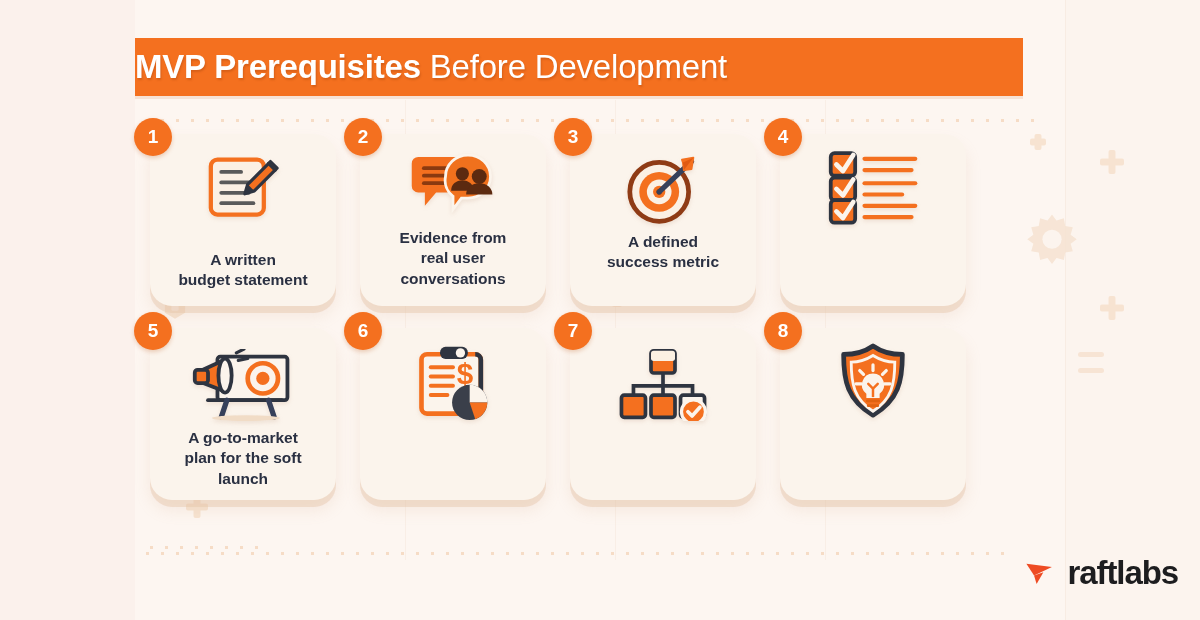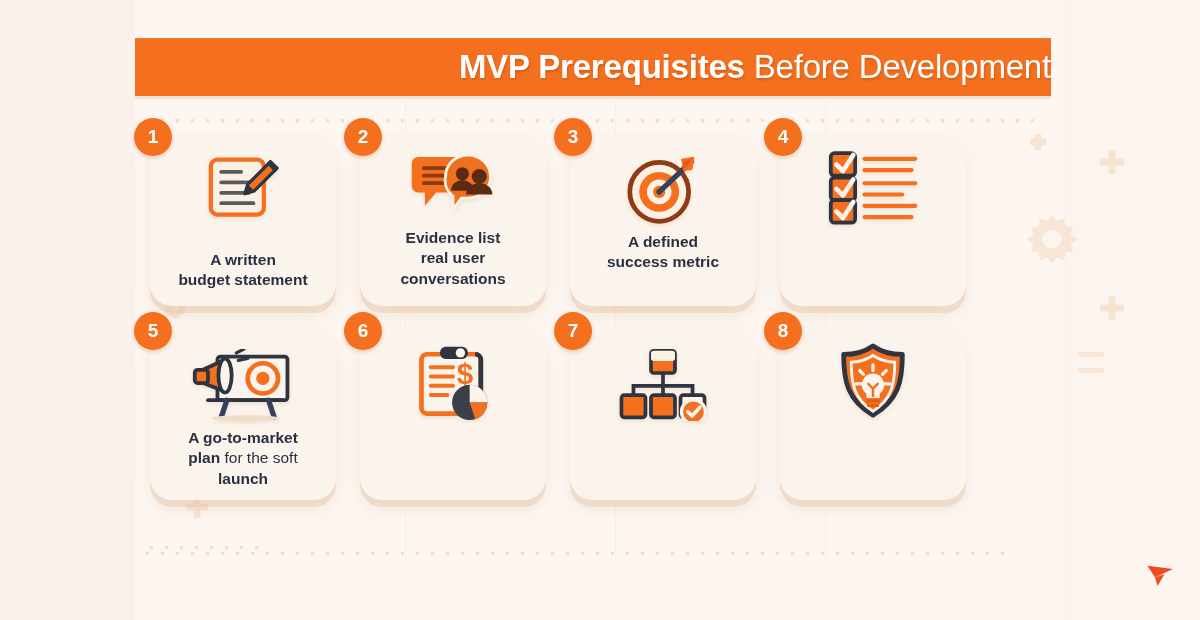--- a/index.html
+++ b/index.html
@@ -29,21 +29,21 @@
   .dotline{position:absolute;height:5px;
     background-image:radial-gradient(circle, #F6DCC6 1.6px, rgba(0,0,0,0) 1.8px);
     background-size:15px 5px;background-repeat:repeat-x;}
   .dash{position:absolute;height:5px;border-radius:3px;background:#F7E4D4;}
 
   
   .banner{
     position:absolute;left:135px;top:38px;width:888px;height:58px;
     background:#F4701F;
     box-shadow:0 3px 0 rgba(214,138,88,.18);
-    display:flex;align-items:center;justify-content:flex-end;padding-left:28px;
+    display:flex;align-items:center;justify-content:flex-start;
   }
   .banner-text{
     color:#FFFFFF;font-size:33px;letter-spacing:-.2px;white-space:nowrap;
     text-shadow:1px 2px 2px rgba(150,60,10,.30);
   }
   .banner-text .b{font-weight:700;}
   .banner-text .n{font-weight:400;}
 
   
   .grid{position:absolute;left:150px;top:134px;width:900px;}
@@ -65,21 +65,21 @@
     display:flex;align-items:center;justify-content:center;
     box-shadow:0 2px 4px rgba(190,95,35,.28);
     z-index:3;
   }
   .icon-wrap{height:86px;display:flex;align-items:center;justify-content:center;margin-top:12px;}
   .icon-wrap svg{display:block;filter:drop-shadow(0 2px 2px rgba(180,130,95,.18));}
   .cap{
     text-align:center;color:#2A3042;font-size:15.5px;line-height:1.32;
     padding:0 12px;font-weight:700;
   }
-  .cap .lt{font-weight:400;}
+  .cap .lt{font-weight:700;}
 
   
   .c1 .cap{margin-top:18px}
   .c2 .icon-wrap{margin-top:8px}
   .c4 .icon-wrap{margin-top:10px}
   .c5 .icon-wrap{margin-top:14px}
   .c7 .icon-wrap{margin-top:14px}
   .c8 .icon-wrap{margin-top:10px}
 
   
@@ -191,21 +191,21 @@
               <line x1="17" y1="31" x2="44" y2="31"></line>
             </g>
             <path d="M40 24a24 23 0 0148 0 24 23 0 01-24 23h-7l-9 12V45a23 22 0 01-8-21z" fill="#F0711D" stroke="#FBF4EC" stroke-width="3"></path>
             <circle cx="58" cy="21" r="7" fill="#5C2A10"></circle>
             <path d="M46 39c0-6.6 5.4-11 12-11s12 4.4 12 11z" fill="#5C2A10"></path>
             <circle cx="76" cy="24" r="8" fill="#5C2A10"></circle>
             <path d="M62 43c0-7.2 6.3-12 14-12s14 4.8 14 12z" fill="#5C2A10"></path>
           </svg>
         </div>
         <div class="cap">
-          <span>Evidence list</span><br>
+          <span>Evidence from</span><br>
           <span>real user</span><br>
           <span>conversations</span>
         </div>
       </div>
 
       <div class="card c3">
         <div class="badge">3</div>
         <div class="icon-wrap">
           <svg width="80" height="74" viewBox="0 0 84 78">
             <circle cx="38" cy="42" r="31" fill="#FBF0E4" stroke="#8F3B15" stroke-width="5"></circle>
@@ -348,15 +348,16 @@
       </div>
 
     </div>
   </div>
 
   <div class="logo">
     <svg width="34" height="34" viewBox="0 0 40 40">
       <path d="M4 9 L34 13 L13 23 Z" fill="#EE4B23"></path>
       <path d="M13 23 L24 19 L16 33 Z" fill="#EE4B23"></path>
     </svg>
+    <div class="logo-word">raftlabs</div>
   </div>
 
 </div>
 
 </body></html>

